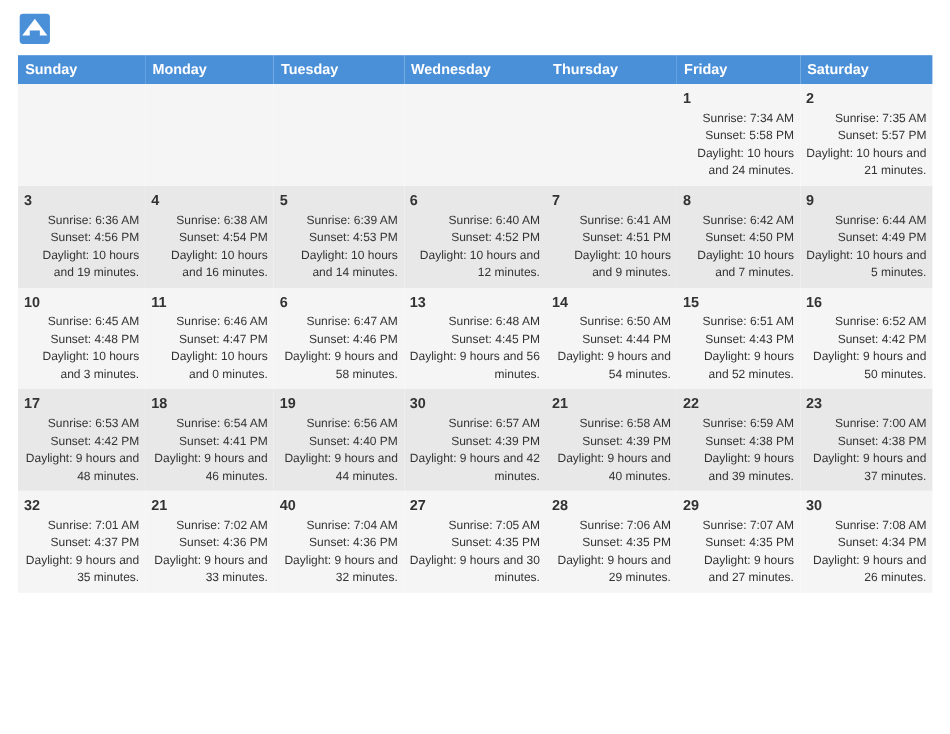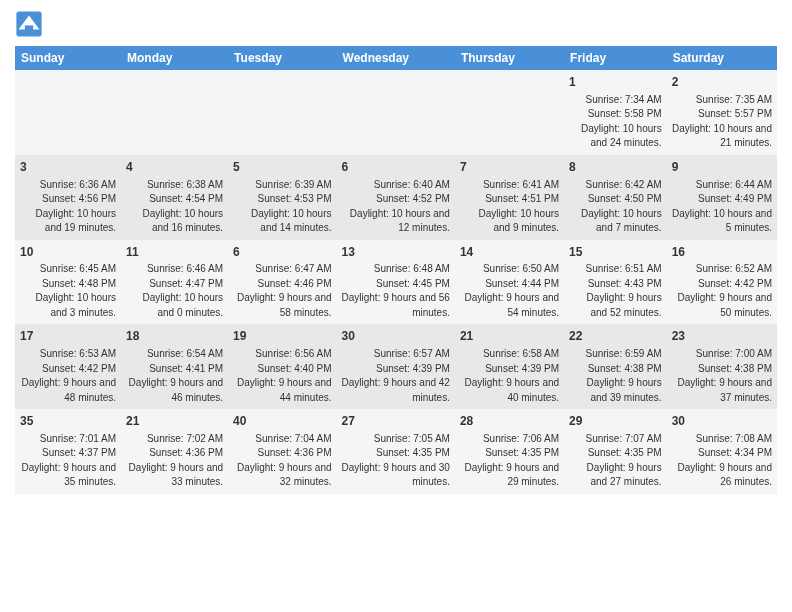--- a/index.html
+++ b/index.html
@@ -229,21 +229,21 @@
             <span class="day-num">22</span>
             <div class="day-info">Sunrise: 6:59 AM<br>Sunset: 4:38 PM<br>Daylight: 9 hours and 39 minutes.</div>
           </td>
           <td>
             <span class="day-num">23</span>
             <div class="day-info">Sunrise: 7:00 AM<br>Sunset: 4:38 PM<br>Daylight: 9 hours and 37 minutes.</div>
           </td>
         </tr>
         <tr>
           <td>
-            <span class="day-num">35</span>
+            <span class="day-num">32</span>
             <div class="day-info">Sunrise: 7:01 AM<br>Sunset: 4:37 PM<br>Daylight: 9 hours and 35 minutes.</div>
           </td>
           <td>
             <span class="day-num">21</span>
             <div class="day-info">Sunrise: 7:02 AM<br>Sunset: 4:36 PM<br>Daylight: 9 hours and 33 minutes.</div>
           </td>
           <td>
             <span class="day-num">40</span>
             <div class="day-info">Sunrise: 7:04 AM<br>Sunset: 4:36 PM<br>Daylight: 9 hours and 32 minutes.</div>
           </td>

